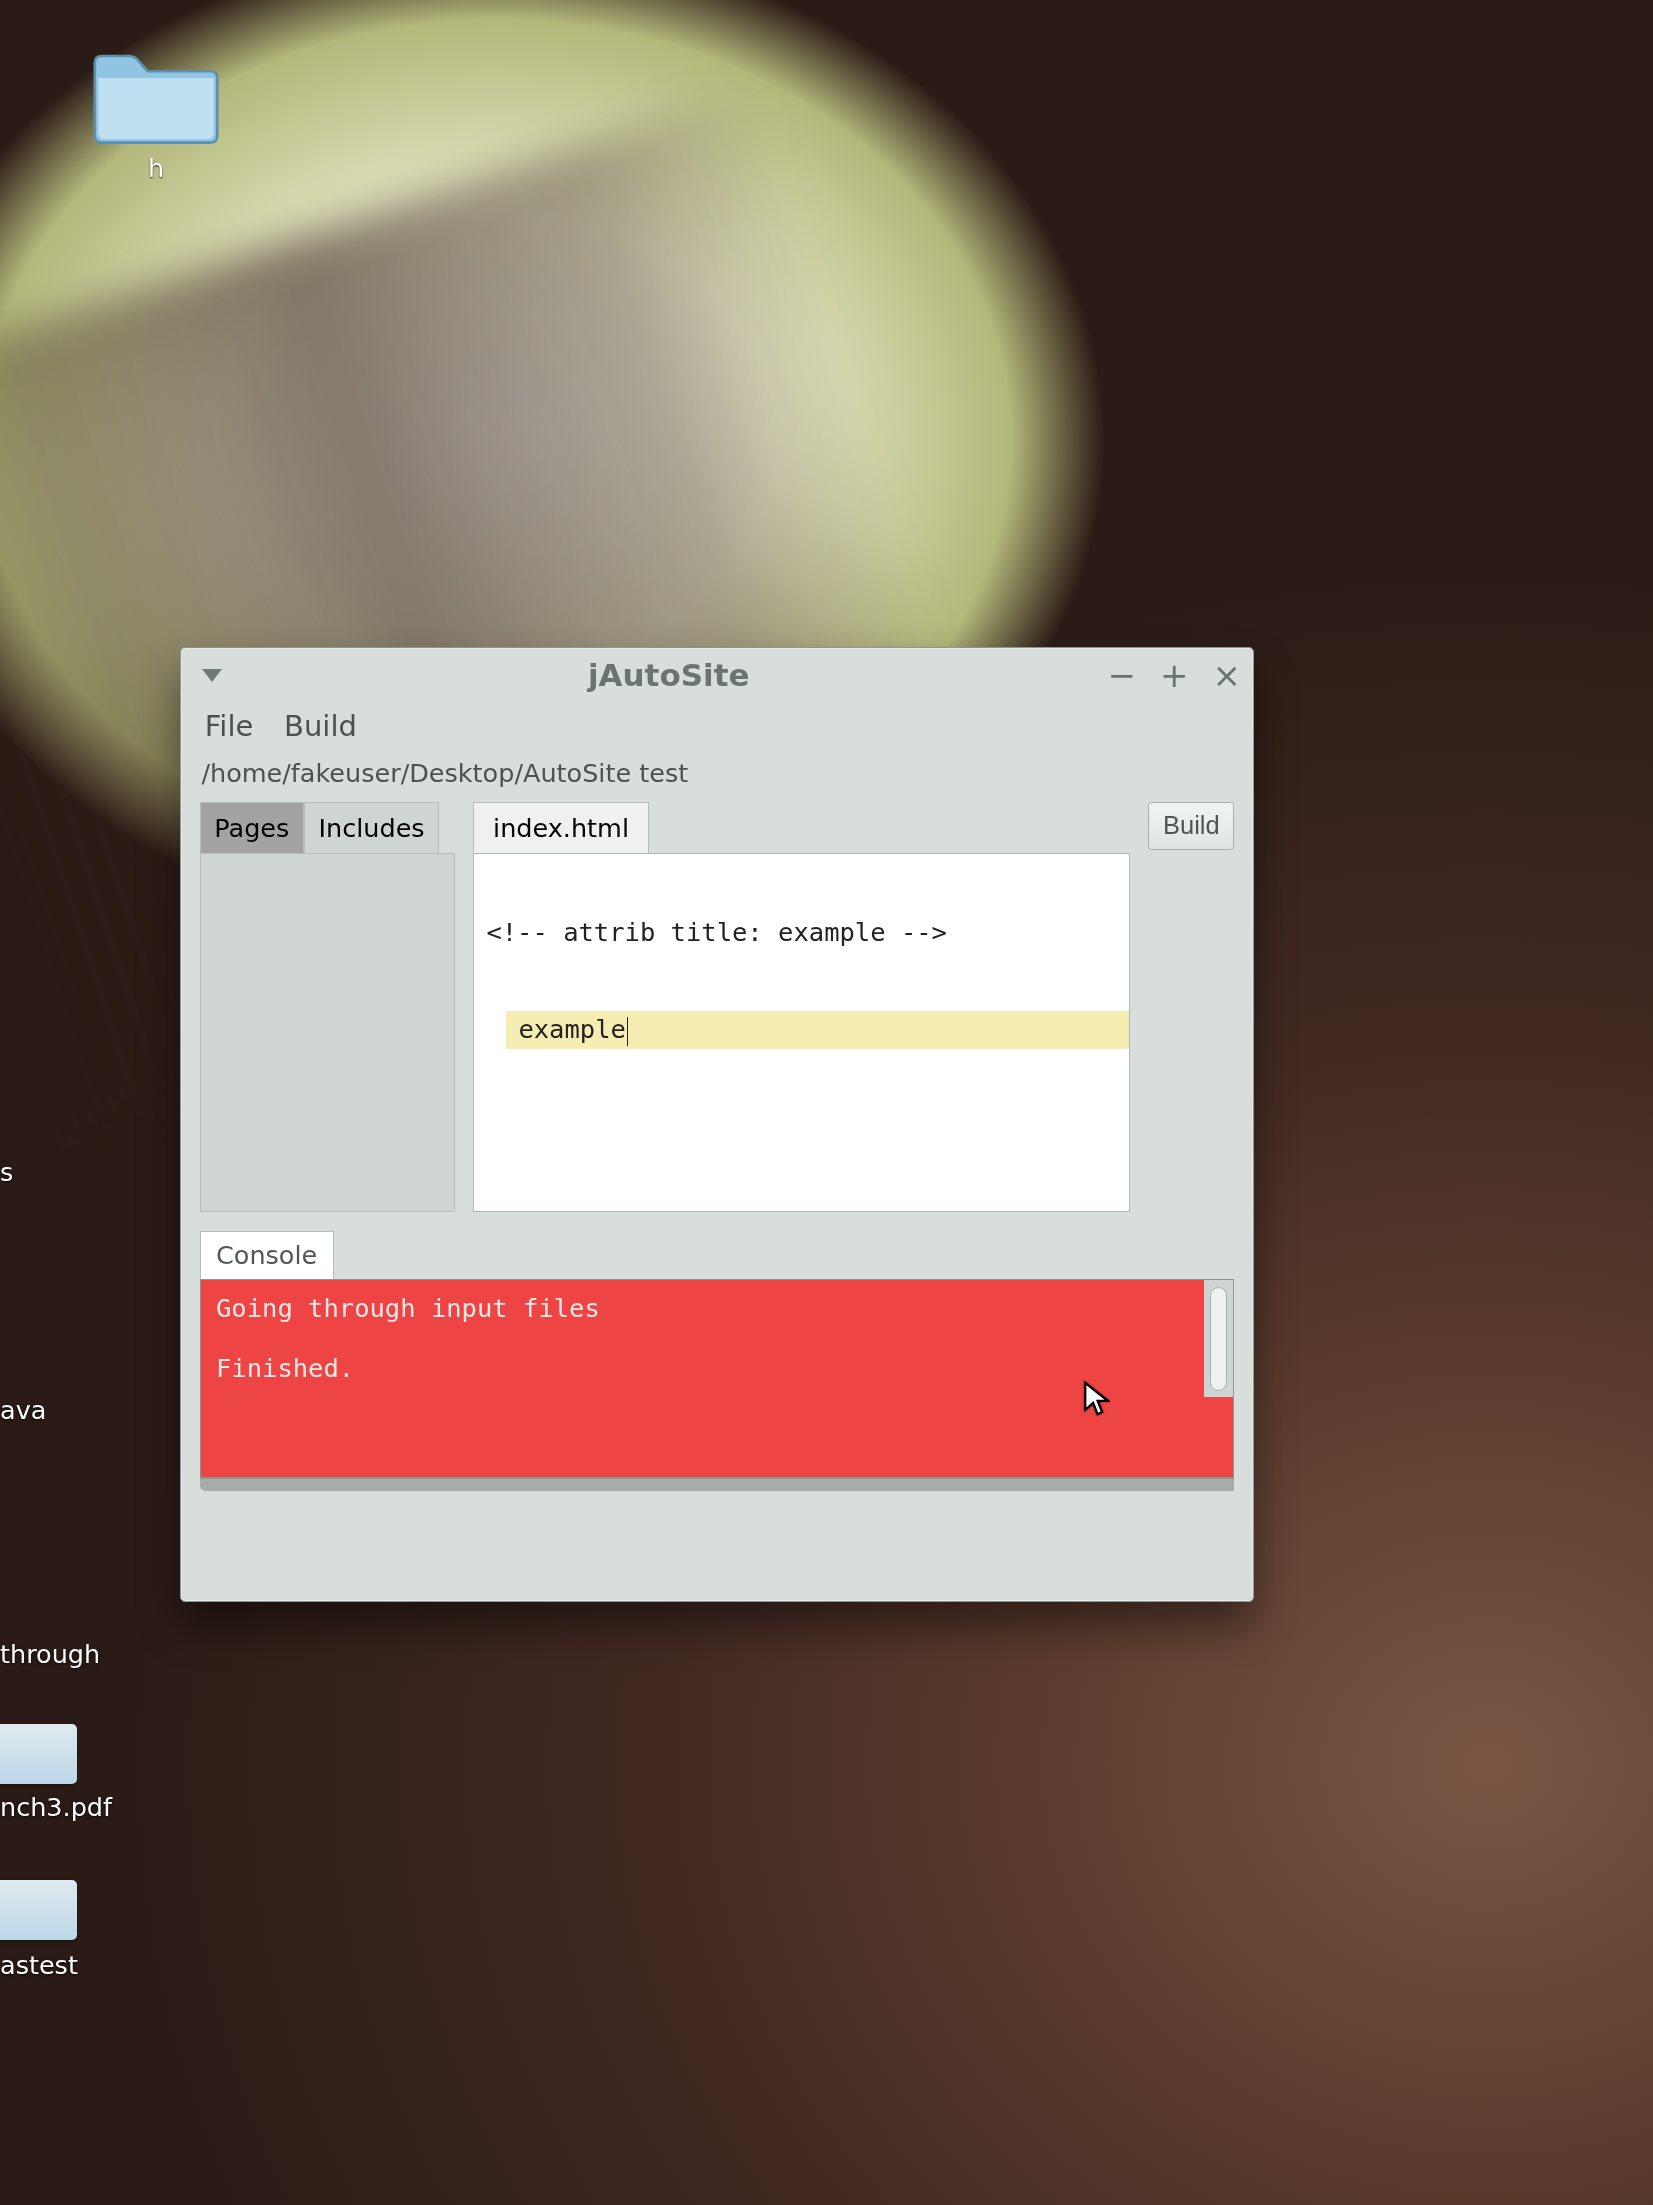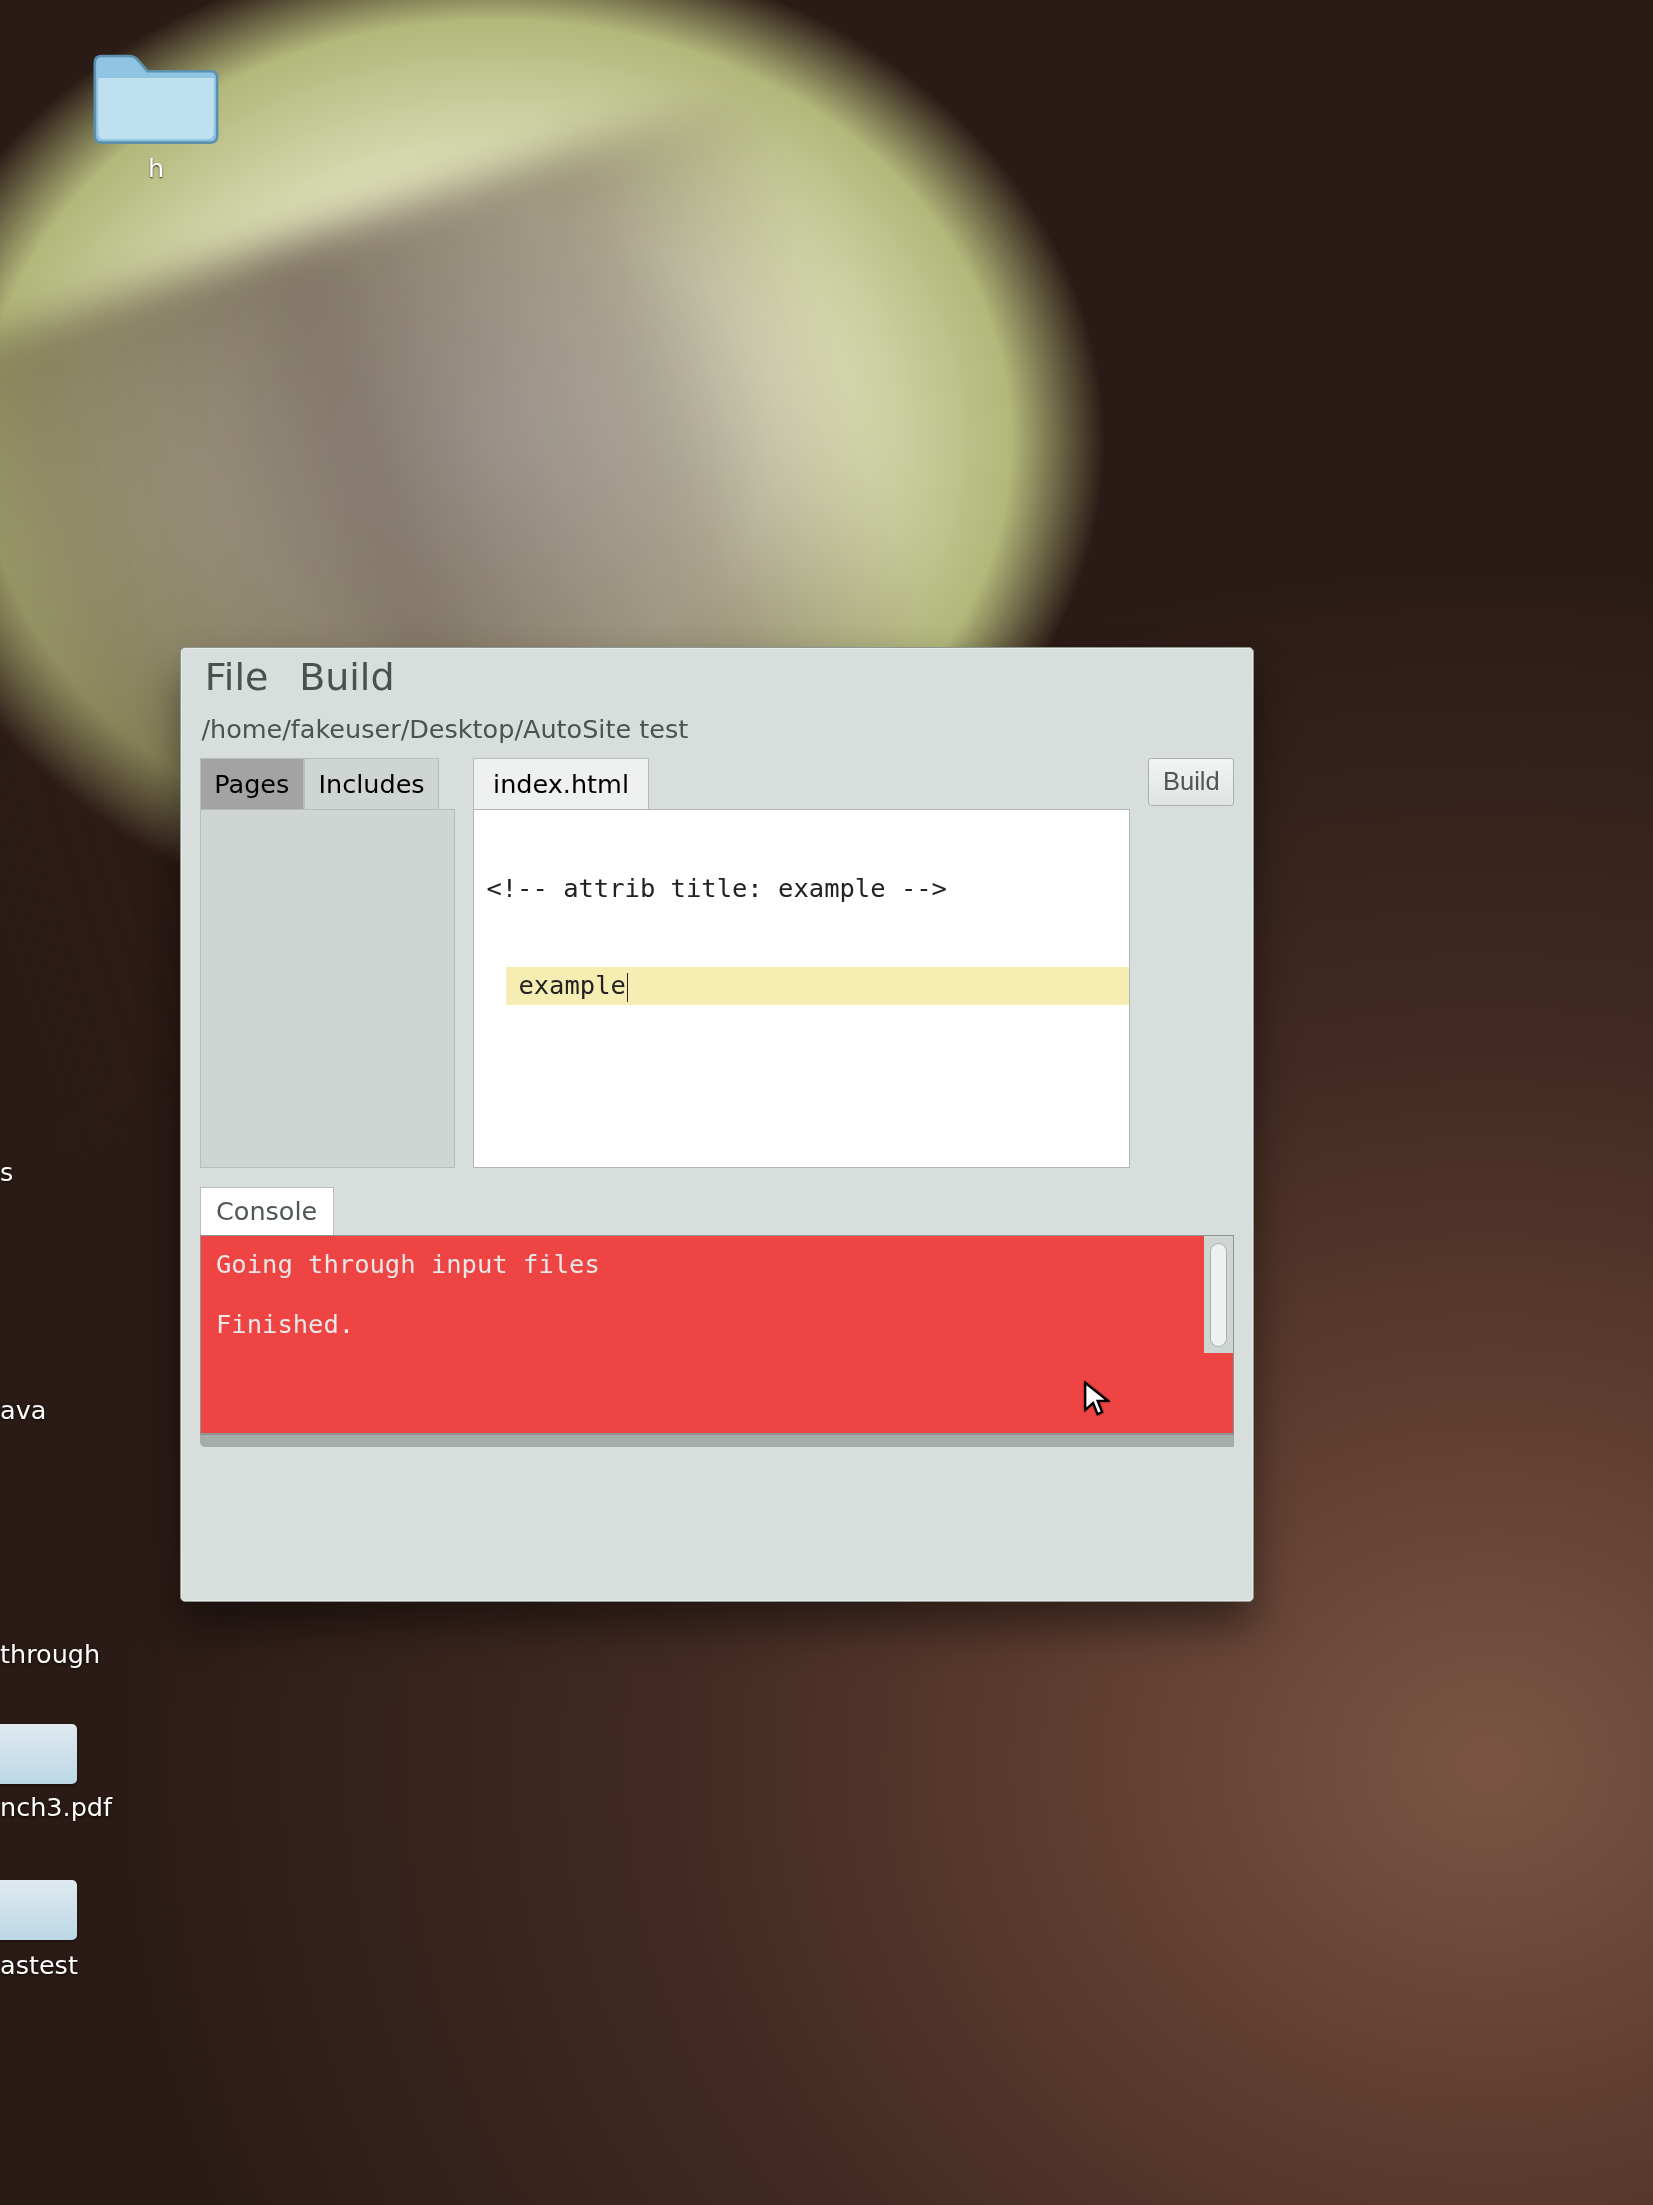--- a/index.html
+++ b/index.html
@@ -28,21 +28,21 @@
     position:absolute;left:180px;top:647px;width:1072px;height:953px;
     background:#d8dedc;
     border:1.7px solid #8f9691;border-radius:5.1px;
     box-shadow:0 24px 41px rgba(0,0,0,.45),0 0 0 0.9px rgba(255,255,255,.4) inset;
   }
   .titlebar{height:54px;display:flex;align-items:center;padding:0 12px;color:#5a6561;}
   .titlebar .dropdown{width:0;height:0;border-left:10.2px solid transparent;border-right:10.2px solid transparent;border-top:13.6px solid #6f7a74;margin:0 8.5px;}
   .titlebar .title{flex:1;text-align:center;font-size:31px;font-weight:600;color:#6b7470;}
   .titlebar .controls{display:flex;gap:24px;align-items:center;color:#6a746f;}
   .titlebar .controls span{font-size:34px;line-height:1;cursor:default;}
-  .menubar{display:flex;gap:24px;padding:5.1px 20.4px 8.5px;font-size:38px;color:#4a524e;}
+  .menubar{display:flex;gap:24px;padding:5.1px 20.4px 8.5px;font-size:29px;color:#4a524e;}
   .menubar span{padding:1.7px 3.4px;}
   .pathbar{padding:5.1px 20.4px 13.6px;font-size:25.5px;color:#4b534f;}
   .content{display:grid;grid-template-columns:255px 1fr auto;gap:18.7px;padding:0 18.7px;}
   
   .sidetabs{display:flex;gap:0;}
   .sidetabs .tab{padding:10.2px 13.6px;font-size:25.5px;border:0.9px solid #b7bdb9;background:#cfd5d2;border-bottom:none;}
   .sidetabs .tab.active{background:#a3a3a3;}
   .sidepanel{height:357px;border:0.9px solid #b7bdb9;background:#cfd5d2;}
   
   .editor-col{display:flex;flex-direction:column;}
@@ -85,20 +85,29 @@
 
   <div class="edge-label" style="top:1157px">s</div>
   <div class="edge-label" style="top:1395px">ava</div>
   <div class="edge-label" style="top:1639px">through</div>
   <div class="edge-chip" style="top:1724px"></div>
   <div class="edge-label" style="top:1792px">nch3.pdf</div>
   <div class="edge-chip" style="top:1880px"></div>
   <div class="edge-label" style="top:1950px">astest</div>
 
   <div class="window">
+    <div class="titlebar">
+      <div class="dropdown"></div>
+      <div class="title">jAutoSite</div>
+      <div class="controls">
+        <span>−</span>
+        <span>+</span>
+        <span>×</span>
+      </div>
+    </div>
 
     <div class="menubar">
       <span>File</span>
       <span>Build</span>
     </div>
 
     <div class="pathbar">/home/fakeuser/Desktop/AutoSite test</div>
 
     <div class="content">
 

